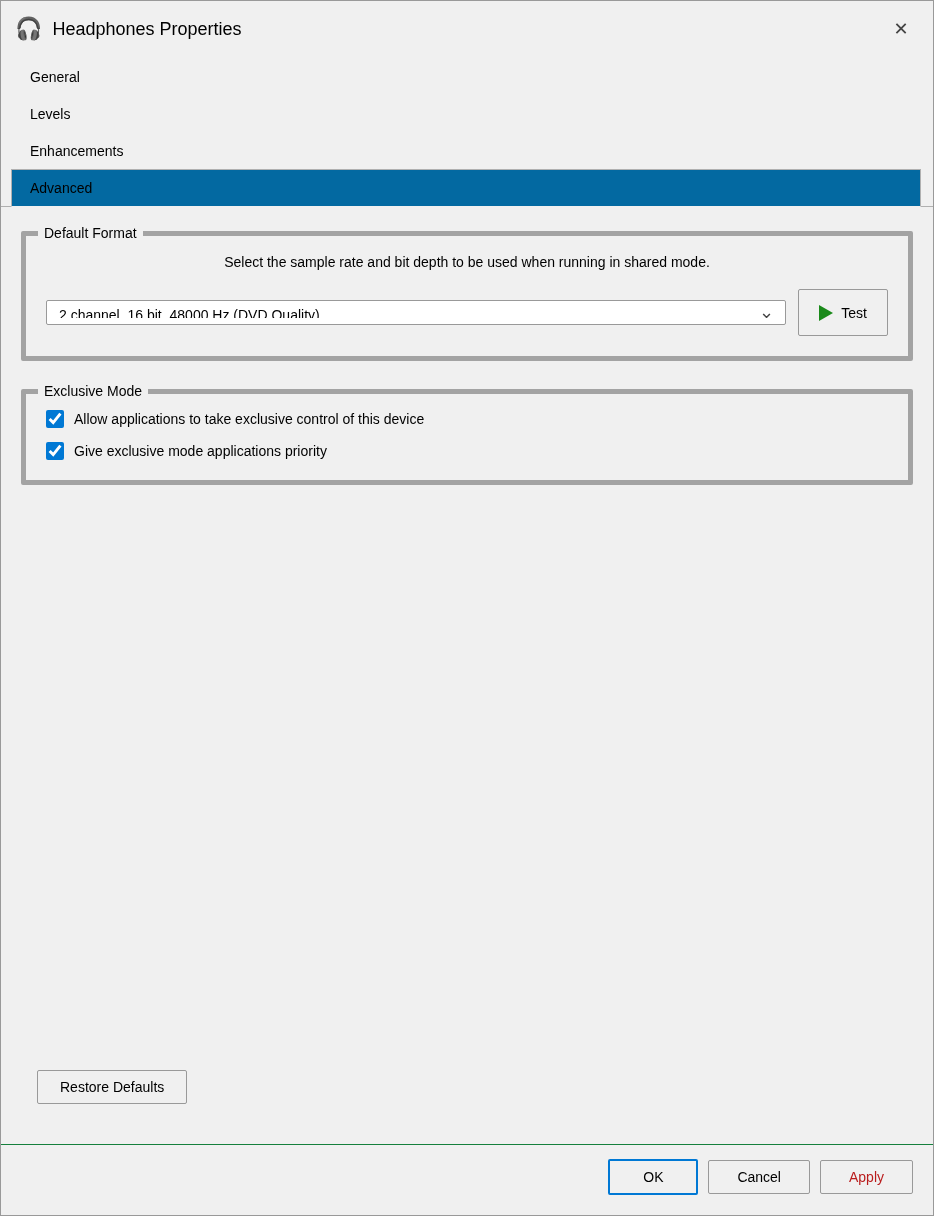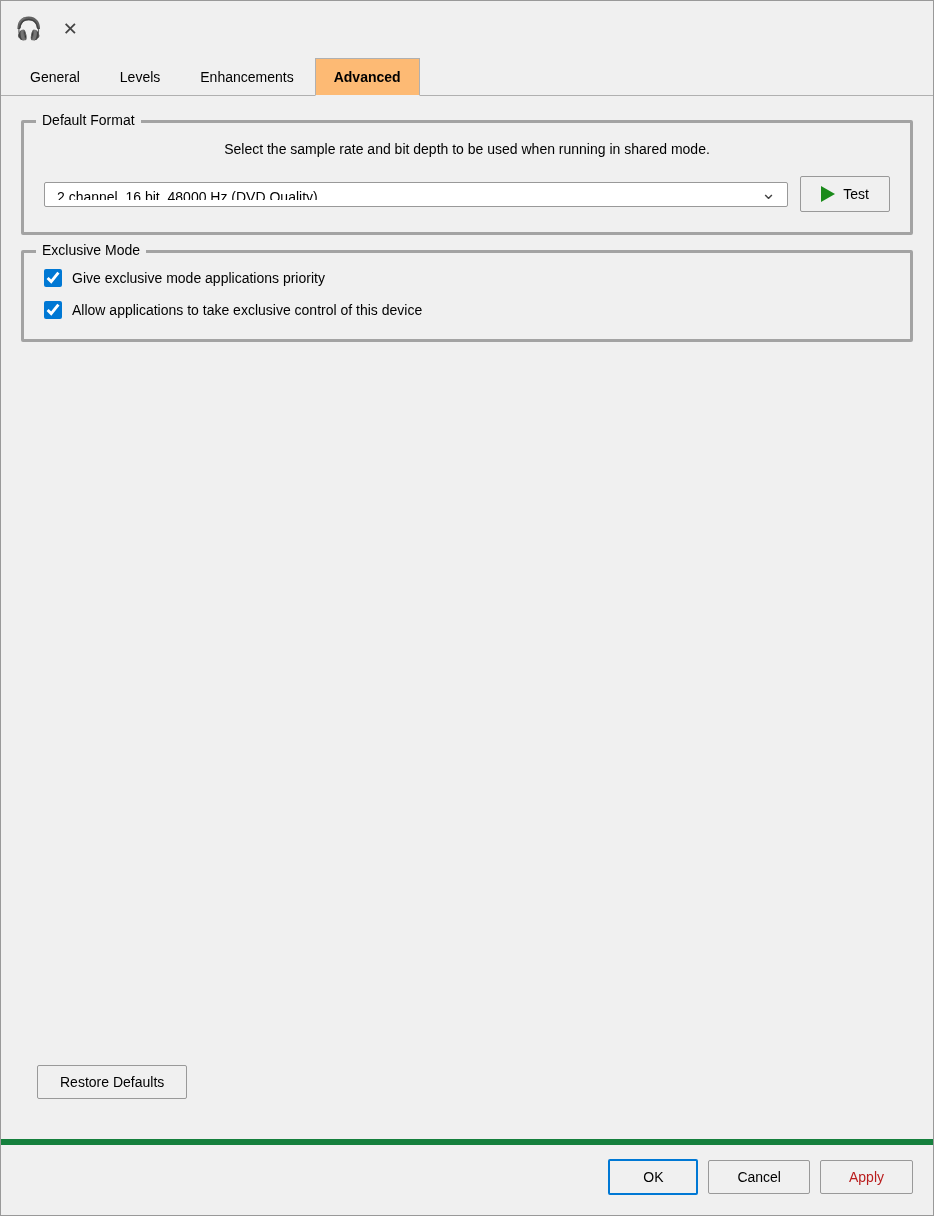--- a/index.html
+++ b/index.html
@@ -49,55 +49,55 @@
       cursor: pointer;
       font-size: 18px;
       color: #444;
       display: flex;
       align-items: center;
       justify-content: center;
       border-radius: 4px;
     }
     .tabs {
       display: flex;
-      flex-direction: row;
+      flex-direction: column;
       border-bottom: 1px solid #b0b0b0;
       padding: 0 10px;
       background: #f0f0f0;
       flex-shrink: 0;
     }
     .tab {
       padding: 10px 18px;
       cursor: pointer;
       font-size: 14px;
       color: #000;
       border: 1px solid transparent;
       border-bottom: none;
       background: none;
       position: relative;
       top: 1px;
       margin-right: 2px;
     }
     .tab.active {
-      background: #fdba74;
+      background: #0369a1;
       border: 1px solid #b0b0b0;
       border-bottom: 1px solid #f0f0f0;
-      font-weight: 700;
+      font-weight: 400;
     }
     .content {
       flex: 1;
       padding: 24px 20px 0 20px;
       background: #f0f0f0;
       overflow-y: auto;
     }
     .group-box {
-      border: 3px solid #a3a3a3;
+      border: 5px solid #a3a3a3;
       border-radius: 2px;
       padding: 16px 20px 20px 20px;
-      margin-bottom: 15px;
+      margin-bottom: 28px;
       position: relative;
       background: #f0f0f0;
     }
     .group-box-legend {
       position: absolute;
       top: -11px;
       left: 12px;
       background: #f0f0f0;
       padding: 0 6px;
       font-size: 14px;
@@ -145,21 +145,21 @@
     .test-btn {
       padding: 6px 18px;
       background: #f0f0f0;
       border: 1px solid #999;
       border-radius: 2px;
       cursor: pointer;
       font-size: 14px;
       display: flex;
       align-items: center;
       gap: 8px;
-      height: 36px;
+      height: 47px;
       min-width: 90px;
       justify-content: center;
     }
     .play-icon {
       width: 0;
       height: 0;
       border-top: 8px solid transparent;
       border-bottom: 8px solid transparent;
       border-left: 14px solid #1a8a1a;
       display: inline-block;
@@ -195,21 +195,21 @@
       cursor: pointer;
       font-size: 14px;
       margin-bottom: 20px;
     }
     .footer {
       display: flex;
       justify-content: flex-end;
       align-items: center;
       padding: 14px 20px 20px 20px;
       gap: 10px;
-      border-top: 6px solid #15803d;
+      border-top: 1px solid #15803d;
       background: #f0f0f0;
       flex-shrink: 0;
     }
     .footer-btn {
       padding: 8px 28px;
       font-size: 14px;
       border: 1px solid #999;
       background: #f0f0f0;
       border-radius: 2px;
       cursor: pointer;
@@ -223,20 +223,21 @@
       cursor: default;
     }
   </style>
 </head>
 <body>
 
 <div class="dialog">
 
   <div class="title-bar">
     <span class="title-bar-icon">🎧</span>
+    <span class="title-bar-text">Headphones Properties</span>
     <button class="close-btn">✕</button>
   </div>
 
   <div class="tabs">
     <div class="tab">General</div>
     <div class="tab">Levels</div>
     <div class="tab">Enhancements</div>
     <div class="tab active">Advanced</div>
   </div>
 
@@ -253,25 +254,25 @@
           <span class="play-icon"></span>
           <span>Test</span>
         </button>
       </div>
     </div>
 
     <div class="group-box">
       <span class="group-box-legend">Exclusive Mode</span>
       <label class="checkbox-row">
         <input type="checkbox" checked="" style="">
-        <span class="checkbox-label">Give exclusive mode applications priority</span>
+        <span class="checkbox-label">Allow applications to take exclusive control of this device</span>
       </label>
       <label class="checkbox-row">
         <input type="checkbox" checked="" style="">
-        <span class="checkbox-label">Allow applications to take exclusive control of this device</span>
+        <span class="checkbox-label">Give exclusive mode applications priority</span>
       </label>
     </div>
 
   </div>
 
   <div class="bottom-area">
     <button class="restore-btn">Restore Defaults</button>
   </div>
 
   <div class="footer">

